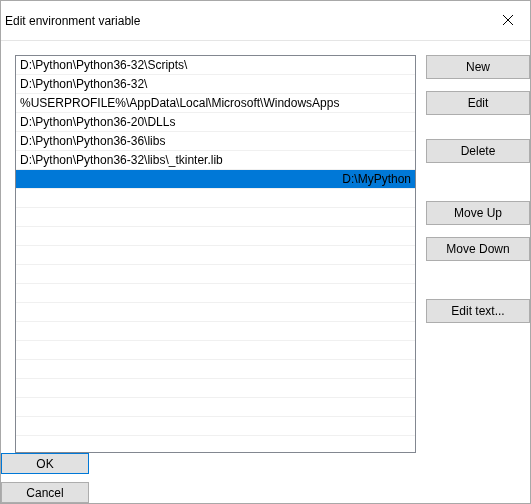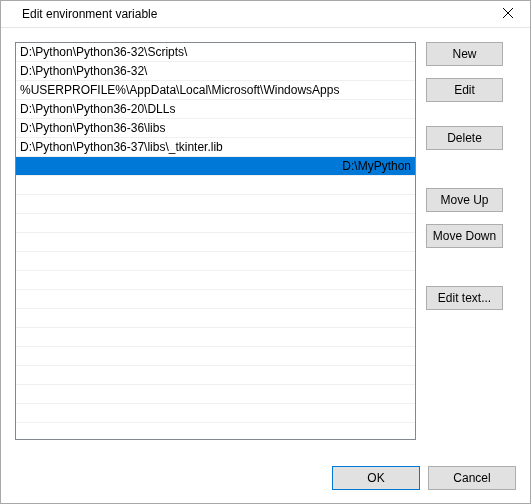--- a/index.html
+++ b/index.html
@@ -15,25 +15,25 @@
   .window {
     width: 531px;
     height: 504px;
     background: #fff;
     border: 1px solid #a8a8a8;
     display: flex;
     flex-direction: column;
     box-shadow: 0 0 0 1px rgba(0,0,0,0.02);
   }
   .titlebar {
-    height: 27px;
+    height: 40px;
     display: flex;
     align-items: center;
     justify-content: space-between;
-    padding-left: 21px;
+    padding-left: 4px;
     border-bottom: 1px solid #e5e5e5;
     background: #fff;
   }
   .titlebar .title {
     font-size: 12px;
     color: #000;
   }
   .titlebar .close {
     width: 45px;
     height: 30px;
@@ -71,39 +71,40 @@
     background: #0078d7;
     color: #000000;
     text-align: right;
   }
   .sidebtns {
     width: 88px;
     display: flex;
     flex-direction: column;
   }
   .btn {
-    width: 77px;
+    width: 104px;
     height: 24px;
     background: #e1e1e1;
     border: 1px solid #adadad;
     font-family: inherit;
     font-size: 12px;
     color: #000;
     cursor: default;
     padding: 0;
   }
   .gap-s { height: 12px; }
   .gap-m { height: 38px; }
   .footer {
     height: 50px;
     display: flex;
-    align-items: center;
+    align-items: flex-start;
     justify-content: flex-end;
     gap: 8px;
     padding: 0 14px 0 0;
+    flex-direction: column;
   }
   .footer .btn { width: 88px; height: 24px; }
   .footer .btn.default { border: 1px solid #0078d7; }
 </style>
 </head>
 <body>
 
 <div class="window">
   <div class="titlebar">
     <span class="title">Edit environment variable</span>
@@ -116,21 +117,21 @@
     </div>
   </div>
 
   <div class="body">
     <div class="listbox" id="listbox">
         <div class="row">D:\Python\Python36-32\Scripts\</div>
         <div class="row">D:\Python\Python36-32\</div>
         <div class="row">%USERPROFILE%\AppData\Local\Microsoft\WindowsApps</div>
         <div class="row">D:\Python\Python36-20\DLLs</div>
         <div class="row">D:\Python\Python36-36\libs</div>
-        <div class="row">D:\Python\Python36-37\libs\_tkinter.lib</div>
+        <div class="row">D:\Python\Python36-32\libs\_tkinter.lib</div>
         <div class="row selected">D:\MyPython</div>
         <div class="row"></div>
         <div class="row"></div>
         <div class="row"></div>
         <div class="row"></div>
         <div class="row"></div>
         <div class="row"></div>
         <div class="row"></div>
         <div class="row"></div>
         <div class="row"></div>

